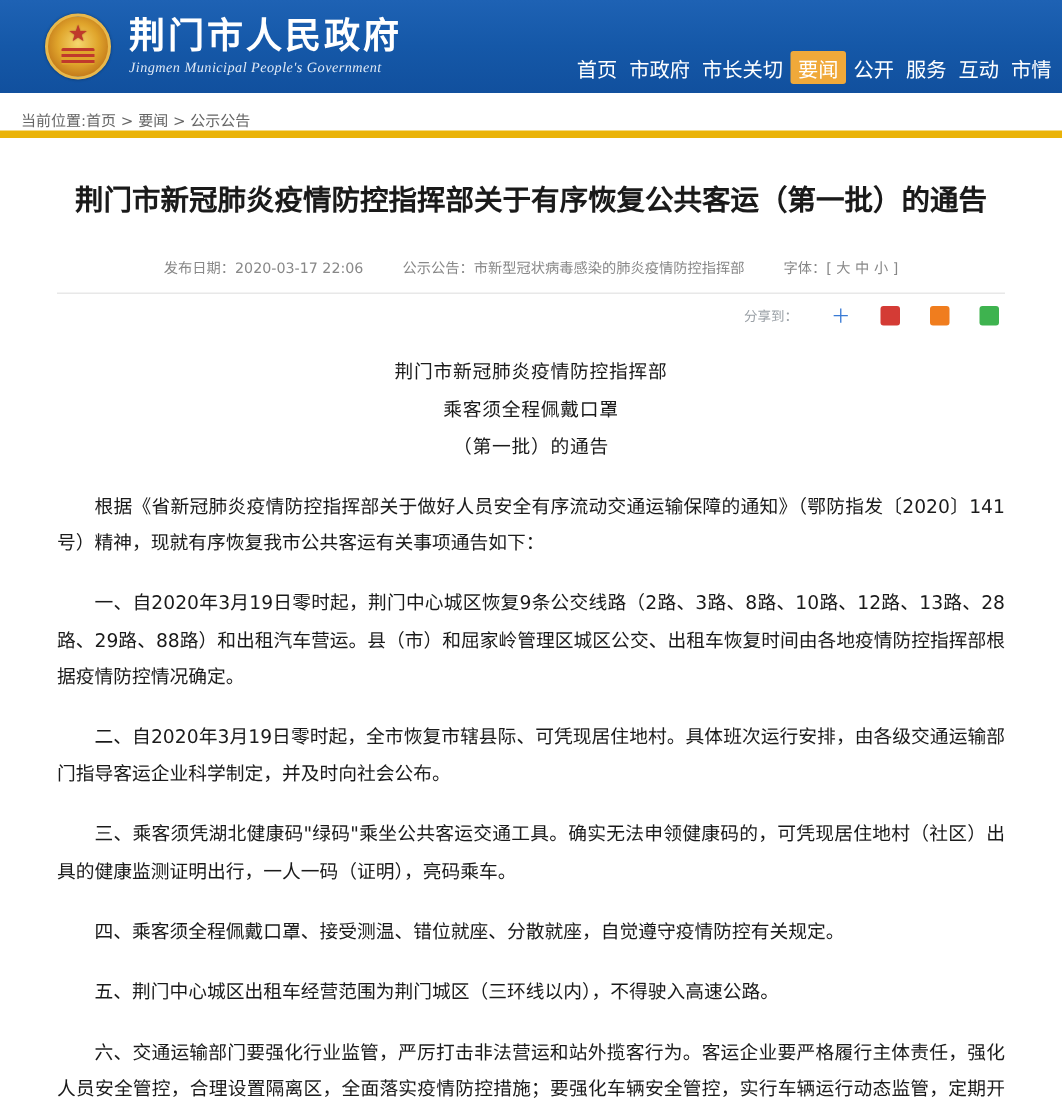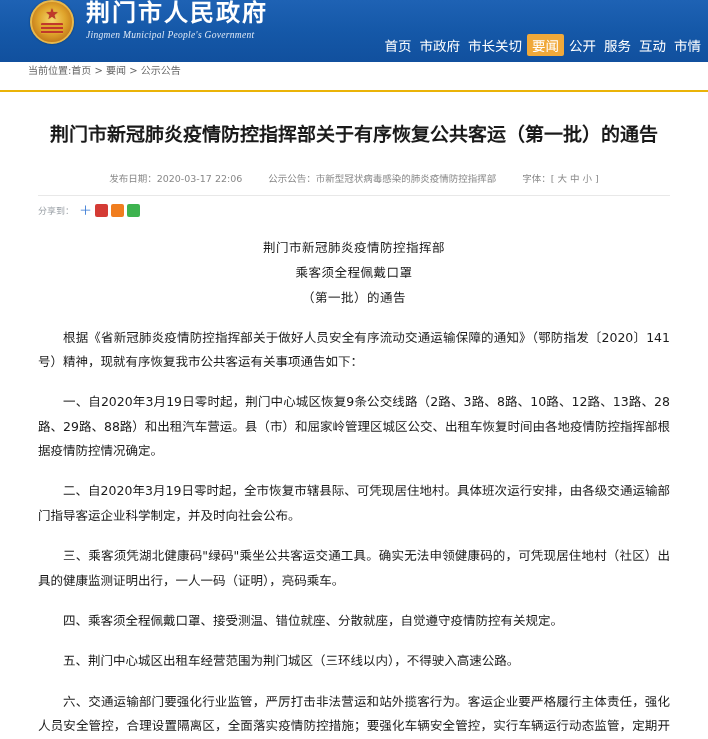--- a/index.html
+++ b/index.html
@@ -16,21 +16,21 @@
     background: #fff;
     overflow: hidden;
   }
 
   
   .header {
     height: 62px;
     background: linear-gradient(180deg, #1e62b4 0%, #1558a8 50%, #11509e 100%);
     position: relative;
     display: flex;
-    align-items: flex-start;
+    align-items: center;
   }
   .emblem {
     width: 44px; height: 44px;
     margin-left: 30px;
     border-radius: 50%;
     background: radial-gradient(circle at 50% 45%, #f5d76e 0%, #e0a52c 45%, #c8811d 70%, #b05f12 100%);
     border: 2px solid #e8b84b;
     position: relative;
     flex: 0 0 auto;
     box-shadow: 0 0 2px rgba(0,0,0,.4);
@@ -133,25 +133,25 @@
   }
   .nav .item.active {
     background: #f0a93a;
     color: #fff;
     border-radius: 2px;
     padding: 1px 5px;
   }
 
   
   .crumb-wrap {
-    border-bottom: 2px solid #eab308;
+    border-bottom: 5px solid #eab308;
     height: 30px;
     display: flex;
-    align-items: flex-start;
-    padding-left: 28px;
+    align-items: flex-end;
+    padding-left: 14px;
     background: #fff;
   }
   .crumb {
     font-size: 10px;
     color: #666;
     font-family: "DejaVu Sans", sans-serif;
   }
 
   
   .article {
@@ -176,22 +176,23 @@
     color: #888;
     font-family: "DejaVu Sans", sans-serif;
   }
   .meta-divider {
     margin-top: 10px;
     border-top: 1px solid #e8e8e8;
   }
 
   .share {
     display: flex;
-    align-items: center;
-    gap: 3px;
+    justify-content: flex-end;
+    align-items: center;
+    gap: 20px;
     margin-top: 8px;
     padding-right: 4px;
   }
   .share .lbl {
     font-size: 9px; color: #9aa0a6;
     margin-right: 2px;
     font-family: "DejaVu Sans", sans-serif;
   }
   .share .sq {
     width: 13px; height: 13px;

